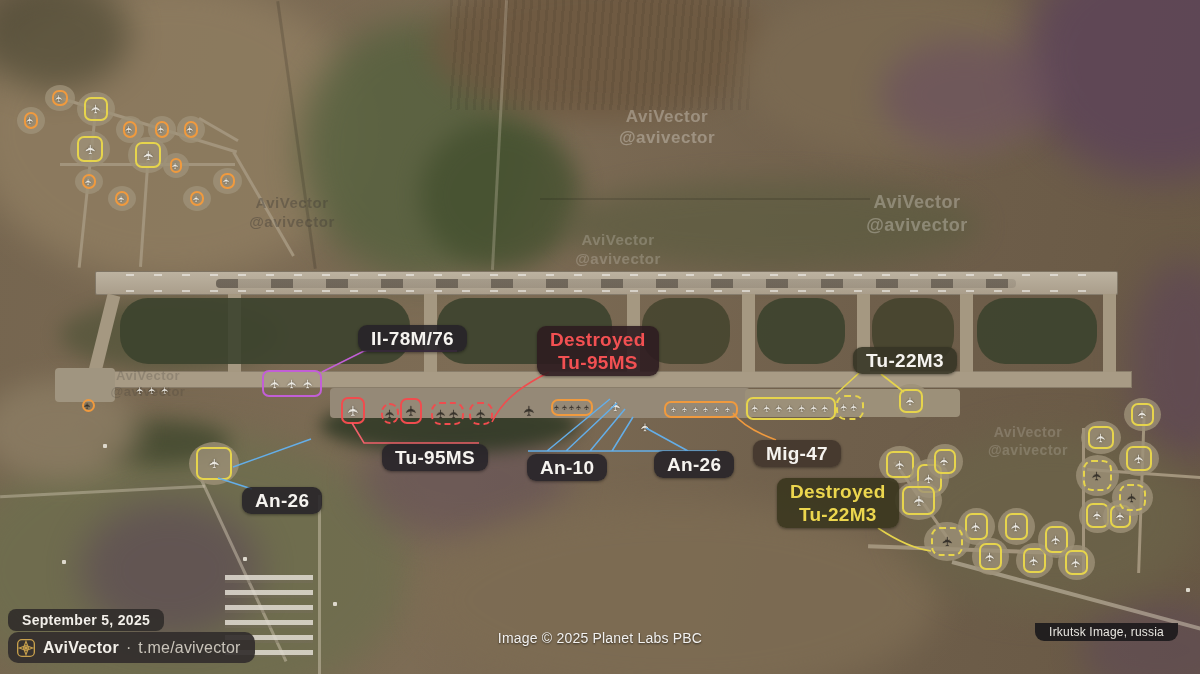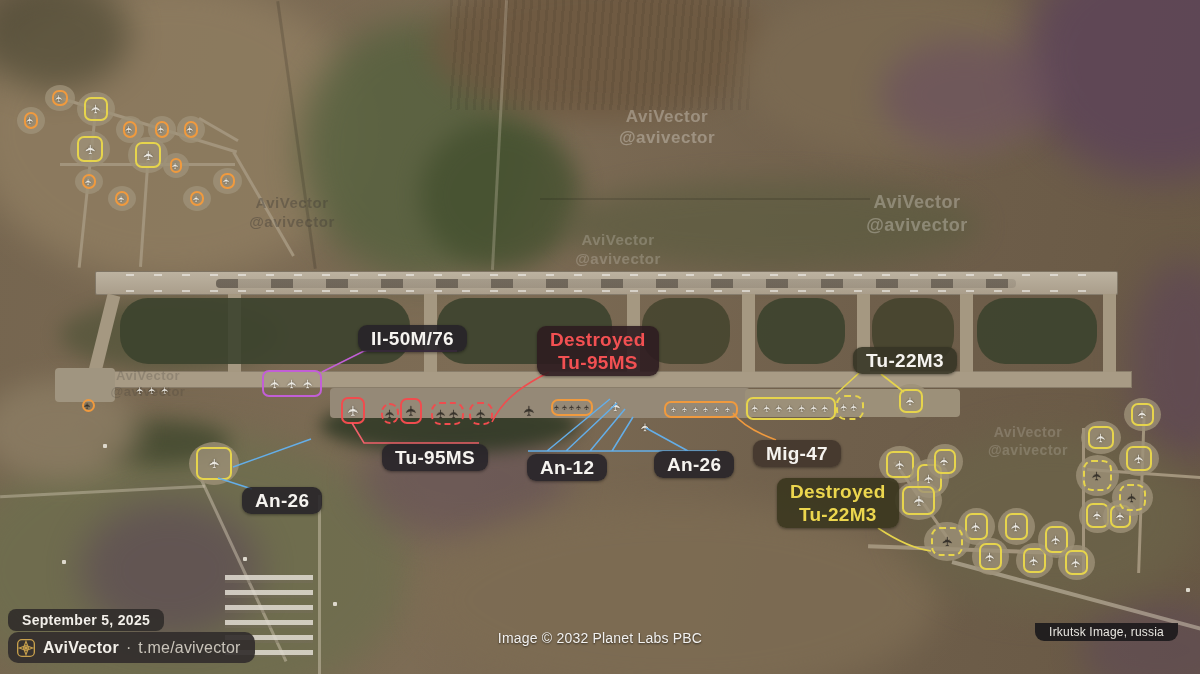--- a/index.html
+++ b/index.html
@@ -368,46 +368,46 @@
     <path d="M457,351 L364,351 L322,372" stroke="#c25fd6" stroke-width="1.6" fill="none"></path>
     <path d="M549,372 C530,382 505,395 492,422" stroke="#f04c4e" stroke-width="1.6" fill="none"></path>
     <path d="M352,423 L364,443 L479,443" stroke="#f0606a" stroke-width="1.6" fill="none"></path>
     <path d="M528,451 L717,451 M547,451 L610,399 M566,451 L617,403 M590,451 L625,409 M612,451 L633,417 M688,451 L646,428" stroke="#64aee8" stroke-width="1.5" fill="none"></path>
     <path d="M311,439 L233,467 M218,478 L252,489" stroke="#64aee8" stroke-width="1.5" fill="none"></path>
     <path d="M733,413 Q744,428 776,440" stroke="#f09a3e" stroke-width="1.6" fill="none"></path>
     <path d="M859,373 L836,394 M881,374 L904,392" stroke="#e6d44c" stroke-width="1.6" fill="none"></path>
     <path d="M878,528 Q908,548 931,551" stroke="#e6d44c" stroke-width="1.6" fill="none"></path>
   </svg>
 
-  <div class="badge" style="left:358px;top:325px">Il-50M/76</div>
+  <div class="badge" style="left:358px;top:325px">Il-78M/76</div>
   <div class="badge red" style="left:537px;top:326px">
     <div>Destroyed</div>
     <div>Tu-95MS</div>
   </div>
   <div class="badge olive" style="left:853px;top:347px">Tu-22M3</div>
   <div class="badge" style="left:382px;top:444px">Tu-95MS</div>
-  <div class="badge" style="left:527px;top:454px">An-12</div>
+  <div class="badge" style="left:527px;top:454px">An-10</div>
   <div class="badge" style="left:654px;top:451px">An-26</div>
   <div class="badge brown" style="left:753px;top:440px">Mig-47</div>
   <div class="badge dyellow" style="left:777px;top:478px">
     <div>Destroyed</div>
     <div>Tu-22M3</div>
   </div>
   <div class="badge" style="left:242px;top:487px">An-26</div>
 
   <div class="date-badge">September 5, 2025</div>
   <div class="logo-pill">
     <svg width="20" height="20" viewBox="0 0 24 24">
       <rect x="2" y="2" width="20" height="20" rx="5" fill="none" stroke="#c8a04c" stroke-width="1.6"></rect>
       <path d="M12 4 L15 12 L12 20 L9 12 Z" fill="none" stroke="#c8a04c" stroke-width="1.4"></path>
       <path d="M4 12 L12 9 L20 12 L12 15 Z" fill="none" stroke="#c8a04c" stroke-width="1.4"></path>
       <circle cx="12" cy="12" r="2.2" fill="#c8a04c"></circle>
     </svg>
     <span class="brand">AviVector</span>
     <span class="sep">·</span>
     <span class="handle">t.me/avivector</span>
   </div>
-  <div class="attribution">Image © 2032 Planet Labs PBC</div>
+  <div class="attribution">Image © 2025 Planet Labs PBC</div>
   <div class="base-badge">
     <div class="base-loc">Irkutsk Image, russia</div>
   </div>
 
 </div>
 
 </body></html>

